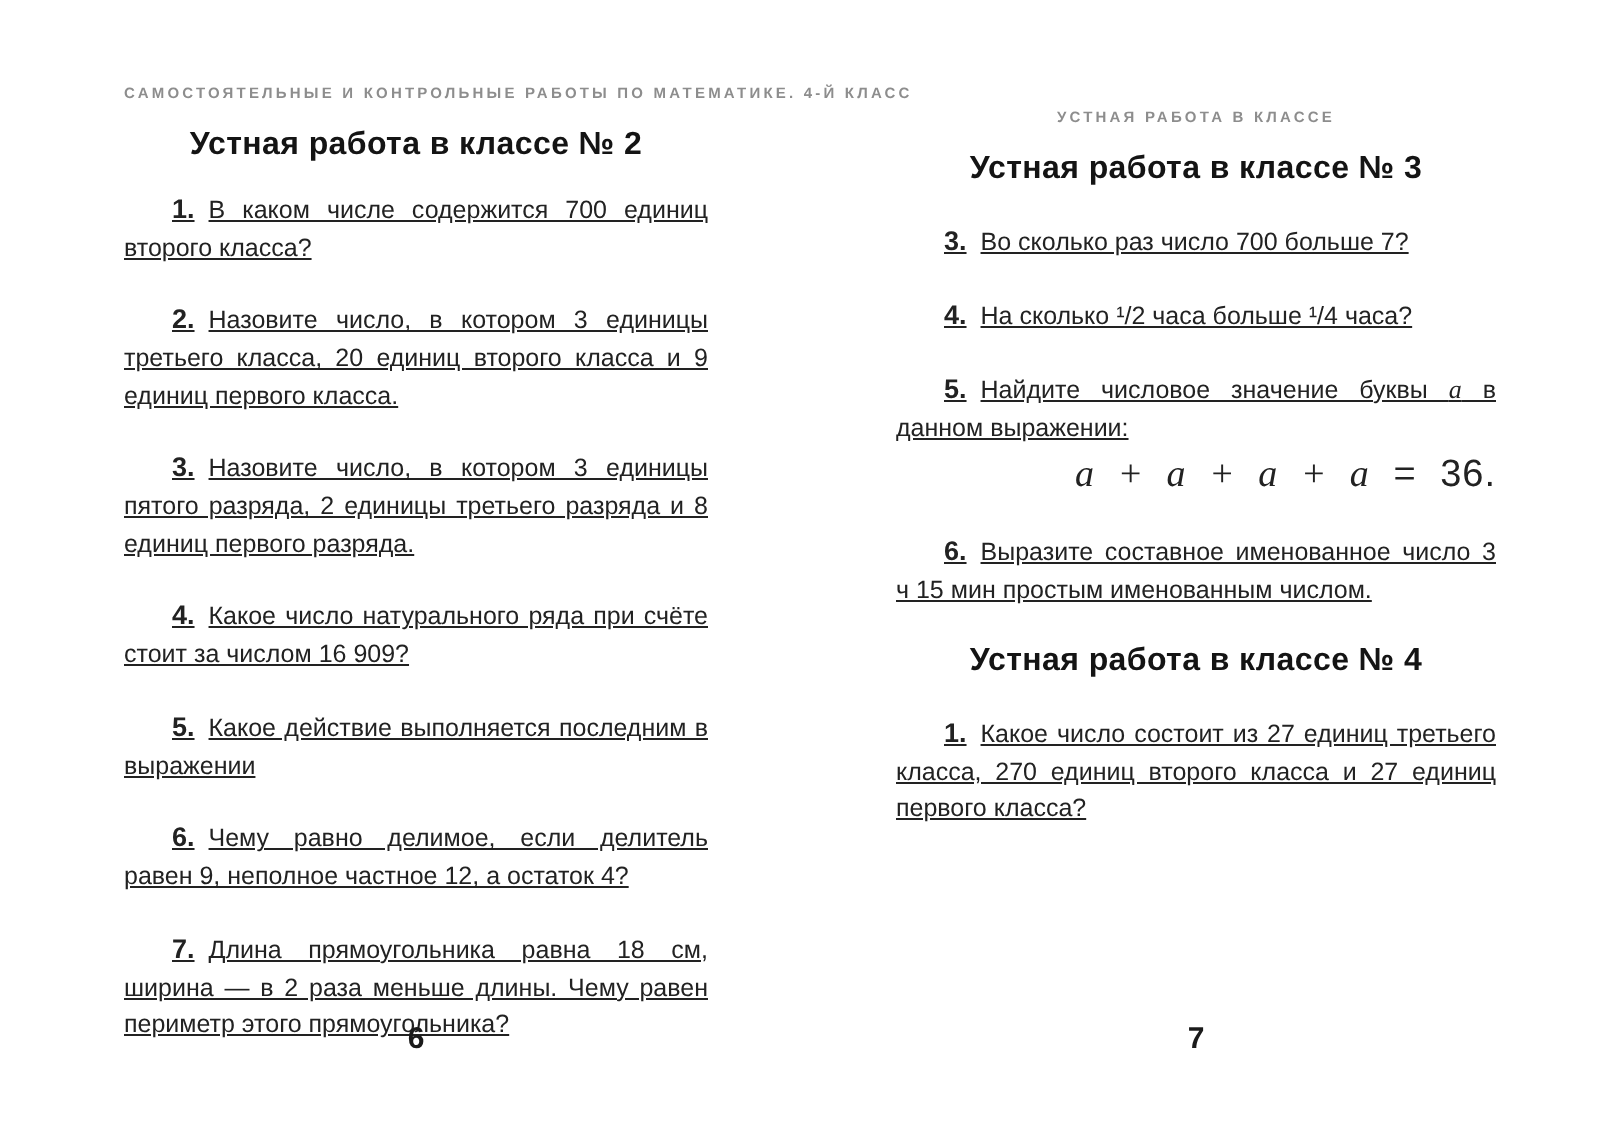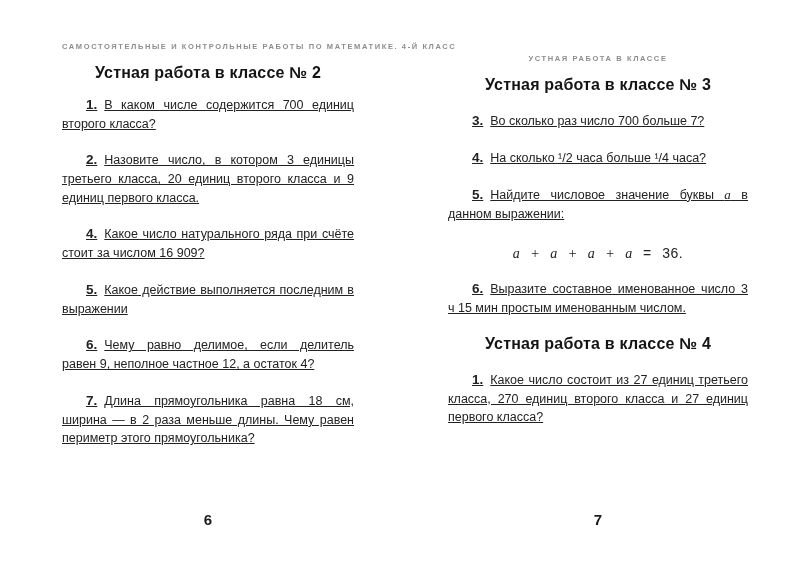--- a/index.html
+++ b/index.html
@@ -37,23 +37,23 @@
     line-height: 1.48;
     text-align: justify;
     text-indent: 24px;
     color: #222222;
     text-decoration: underline;
   }
   .q-num { font-weight: bold; font-size: 13.5px; padding-right: 7px; }
   .q-var { font-style: italic; font-family: "Liberation Serif", "DejaVu Serif", serif; font-size: 13px; }
 
   .formula {
-    margin: 22px 0 2px 0;
-    text-align: center;
-    font-size: 14px;
+    margin: 4px 0 2px 0;
+    text-align: right;
+    font-size: 19px;
     color: #222222;
     word-spacing: 6px;
     letter-spacing: 0.5px;
   }
   .formula .it { font-style: italic; font-family: "Liberation Serif", "DejaVu Serif", serif; }
 
   .page-number {
     position: absolute;
     bottom: 44px;
     width: 100%;
@@ -74,20 +74,21 @@
 
   <div class="page page-left">
     <div class="content">
       <div class="running-head">САМОСТОЯТЕЛЬНЫЕ И КОНТРОЛЬНЫЕ РАБОТЫ ПО МАТЕМАТИКЕ. 4-Й КЛАСС</div>
       <div class="section-title">Устная работа в классе № 2</div>
 
       <p class="question"><span class="q-num">1.</span><span>В каком числе содержится 700 единиц второго класса?</span></p>
 
       <p class="question gap-lg"><span class="q-num">2.</span><span>Назовите число, в котором 3 единицы третьего класса, 20 единиц второго класса и 9 единиц первого класса.</span></p>
 
+      <p class="question gap-lg"><span class="q-num">3.</span><span>Назовите число, в котором 3 единицы пятого разряда, 2 единицы третьего разряда и 8 единиц первого разряда.</span></p>
 
       <p class="question gap-lg"><span class="q-num">4.</span><span>Какое число натурального ряда при счёте стоит за числом 16 909?</span></p>
 
       <p class="question gap-lg"><span class="q-num">5.</span><span>Какое действие выполняется последним в выражении</span></p>
 
       <p class="question gap-lg"><span class="q-num">6.</span><span>Чему равно делимое, если делитель равен 9, неполное частное 12, а остаток 4?</span></p>
 
       <p class="question gap-lg"><span class="q-num">7.</span><span>Длина прямоугольника равна 18 см, ширина — в 2 раза меньше длины. Чему равен периметр этого прямоугольника?</span></p>
     </div>
     <div class="page-number">6</div>

